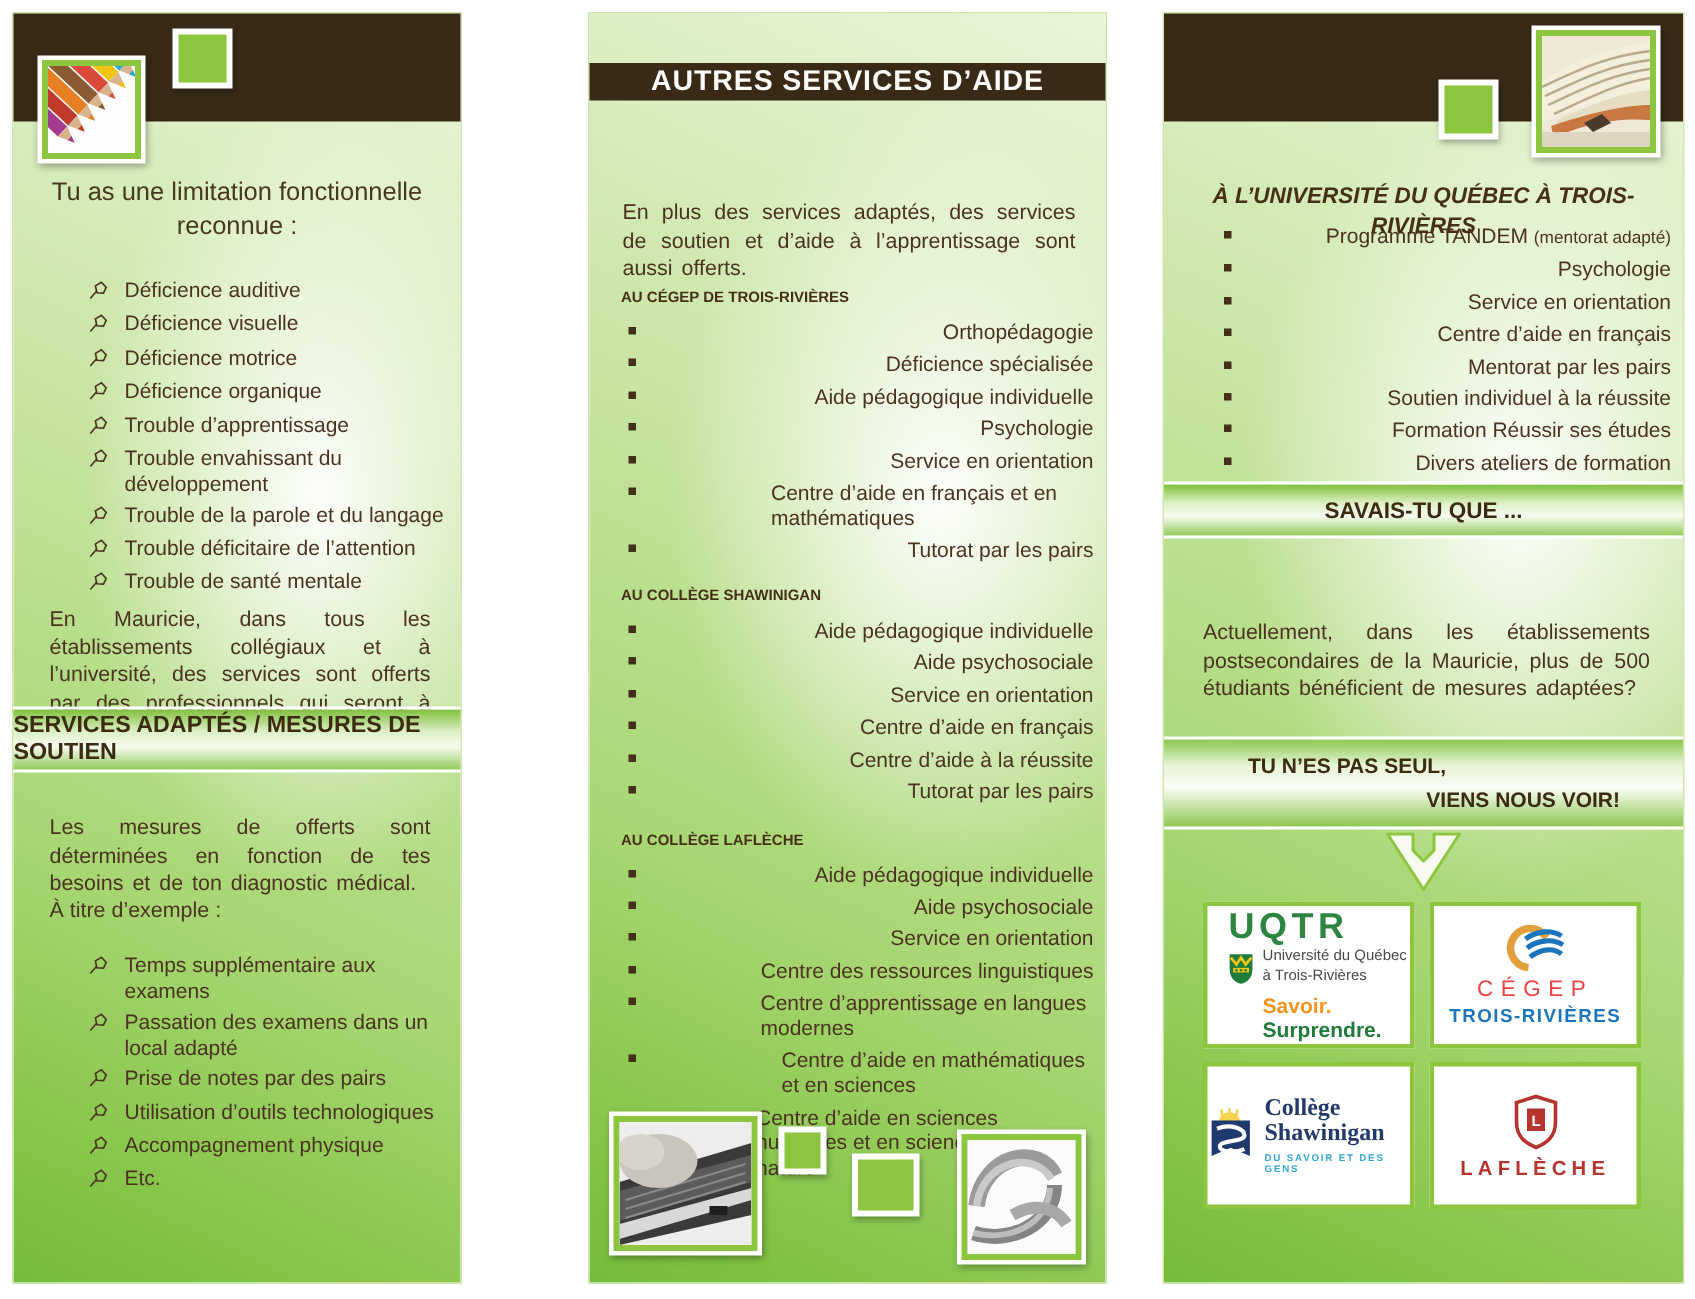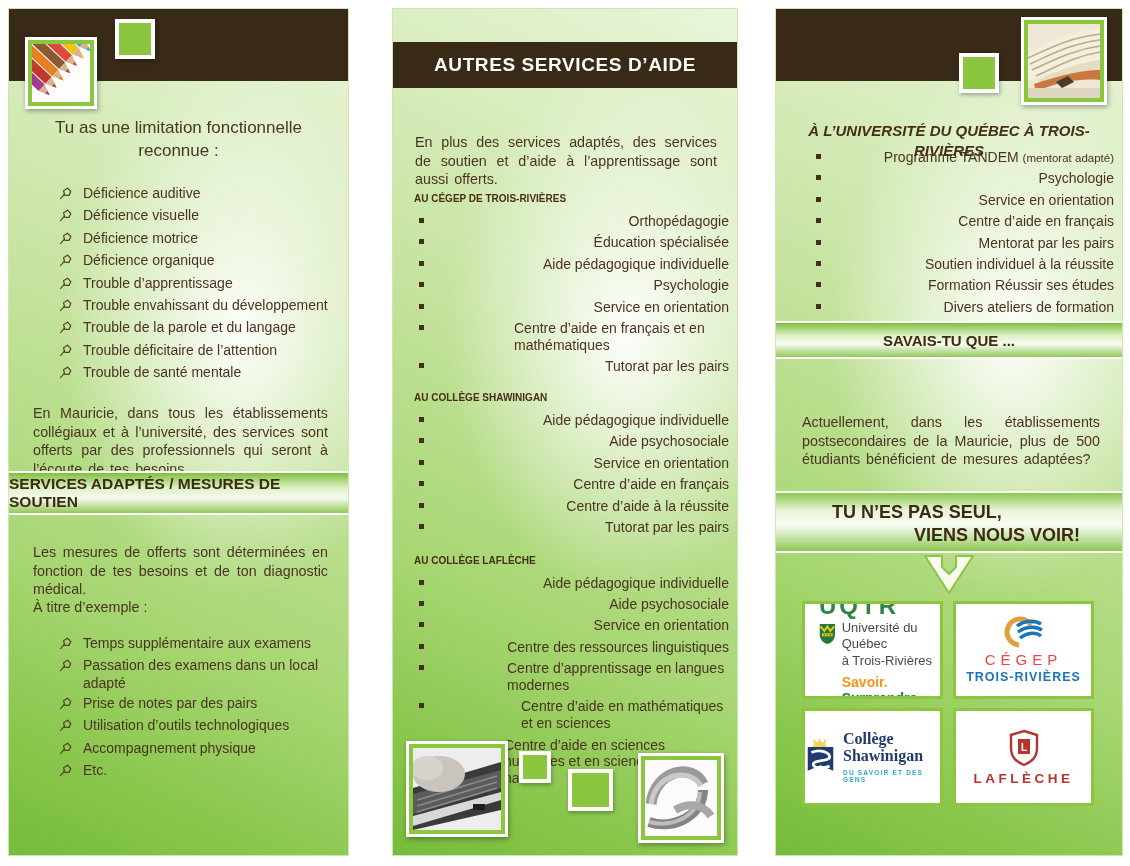--- a/index.html
+++ b/index.html
@@ -3,28 +3,28 @@
 <meta charset="utf-8">
 <style>
   html,body{margin:0;padding:0;background:#fff;}
   body{width:1130px;height:866px;font-family:"Liberation Sans",sans-serif;color:#4b3a24;-webkit-font-smoothing:antialiased;}
   .brochure{position:relative;width:1130px;height:866px;}
   .panel{position:absolute;top:8px;height:848px;box-sizing:border-box;border:1px solid #cfe5ad;
     background:
       radial-gradient(ellipse 75% 45% at 68% 38%, rgba(255,255,255,.95) 0%, rgba(255,255,255,0) 70%),
       linear-gradient(205deg,#eaf5da 0%,#c9e5a4 38%,#a7d672 70%,#82c344 92%,#74bc39 100%);
   }
-  .panel1{left:8px;width:341px;}
+  .panel1{left:8px;width:300px;}
   .panel2{left:392px;width:346px;}
   .panel3{left:775px;width:348px;}
 
   .hdr{position:absolute;left:0;right:0;background:#382a17;}
   .panel1 .hdr{top:0;height:72px;}
   .panel3 .hdr{top:0;height:72px;}
-  .panel2 .hdr{top:33px;height:46px;display:flex;align-items:center;justify-content:center;}
+  .panel2 .hdr{top:33px;height:25px;display:flex;align-items:center;justify-content:center;}
   .hdr-title{color:#fbfaf6;font-size:19px;font-weight:bold;letter-spacing:.6px;}
 
   
   .frame{position:absolute;background:#fff;padding:3px;box-shadow:1px 2px 5px rgba(0,0,0,.35);}
   .frame-in{border:4px solid #8cc63e;overflow:hidden;font-size:0;line-height:0;}
   .gsq{position:absolute;background:#fff;padding:4px;box-shadow:1px 2px 4px rgba(0,0,0,.3);}
   .gsq-in{background:#8cc63e;width:100%;height:100%;}
 
   
   .p-title{position:absolute;left:14px;right:14px;text-align:center;font-size:17px;color:#47381f;line-height:1.35;}
@@ -39,33 +39,33 @@
   .sq-list li{display:flex;align-items:flex-start;margin-bottom:4.6px;font-size:14px;line-height:1.2;color:#4b3321;justify-content:space-between;}
   .sqb{flex:0 0 5px;width:5px;height:5px;background:#44301a;margin-top:5px;}
   .panel2 .sqb{margin-left:26px;margin-right:20px;}
   .panel3 .sqb{margin-left:40px;margin-right:18px;}
   .sec-h{font-weight:bold;font-size:10px;color:#452f16;}
   .note-sm{font-size:11.5px;}
 
   
   .cta{position:absolute;left:0;right:0;top:482px;height:58px;border-top:2px solid #fff;border-bottom:2px solid #fff;
     background:linear-gradient(180deg,#8cc850 0%,#e7f4d6 30%,#fafdf5 55%,#8fc754 100%);
-    color:#3c2b13;font-weight:bold;font-size:18px;text-align:center;}
+    color:#3c2b13;font-weight:bold;font-size:14px;text-align:center;}
   .cta .l1{position:absolute;left:56px;top:9px;}
   .cta .l2{position:absolute;right:42px;top:32px;}
   .arrow-wrap{position:absolute;top:546px;left:50%;transform:translateX(-50%);}
 
   
   .logo-grid{position:absolute;left:26px;top:592px;display:grid;grid-template-columns:141px 141px;grid-auto-rows:98px;gap:9px 10px;}
   .logo-box{background:#fff;border:3px solid #8cc63e;box-sizing:border-box;display:flex;flex-direction:column;align-items:center;justify-content:center;overflow:hidden;}
   .uqtr-box{align-items:flex-start;padding-left:14px;}
   .uqtr-ac{font-weight:800;font-size:24px;letter-spacing:3px;color:#2e8540;line-height:1;margin-bottom:2px;}
   .uqtr-row{display:flex;align-items:flex-start;}
   .uqtr-col{margin-left:6px;}
-  .uqtr-sub{font-size:13px;color:#4a4a4a;line-height:1.25;}
+  .uqtr-sub{font-size:10px;color:#4a4a4a;line-height:1.25;}
   .uqtr-tag{margin-top:5px;font-size:14px;font-weight:bold;}
   .uqtr-tag .t1{color:#f7941d;}
   .uqtr-tag .t2{color:#1e7b3a;}
   .cegep-l1{color:#ef4444;font-size:15px;letter-spacing:5px;margin-top:3px;}
   .cegep-l2{color:#1b75bc;font-weight:bold;font-size:12.5px;letter-spacing:1px;margin-top:2px;}
   .shaw-row{display:flex;align-items:center;}
   .shaw-col{margin-left:7px;font-family:"Liberation Serif",serif;}
   .shaw-name{color:#223a6b;font-weight:bold;font-size:16px;line-height:1.05;}
   .shaw-tag{color:#2fa8d5;font-weight:bold;font-size:6.5px;letter-spacing:1.2px;margin-top:4px;font-family:"Liberation Sans",sans-serif;}
   .lafl-name{color:#b5342e;font-weight:bold;font-size:13.5px;letter-spacing:3.5px;margin-top:4px;}
@@ -257,21 +257,21 @@
 
     <div style="position:absolute;top:184px;left:0;right:8px;">
       <div class="sec-h" style="margin:0 0 9px 21px;">AU CÉGEP DE TROIS-RIVIÈRES</div>
       <ul class="sq-list">
         <li>
             <span class="sqb"></span>
             <span>Orthopédagogie</span>
           </li>
         <li>
             <span class="sqb"></span>
-            <span>Éducation spécialisée</span>
+            <span>Déficience spécialisée</span>
           </li>
         <li>
             <span class="sqb"></span>
             <span>Aide pédagogique individuelle</span>
           </li>
         <li>
             <span class="sqb"></span>
             <span>Psychologie</span>
           </li>
         <li>

